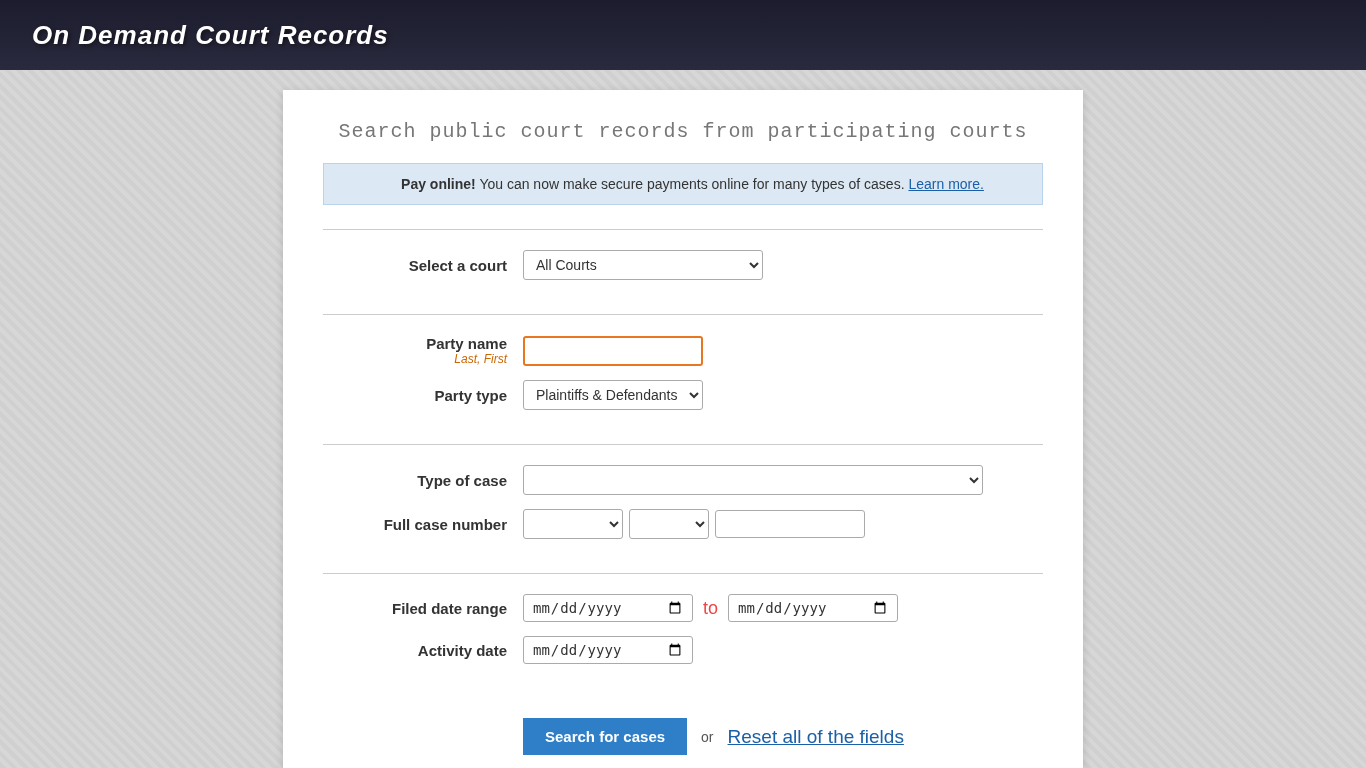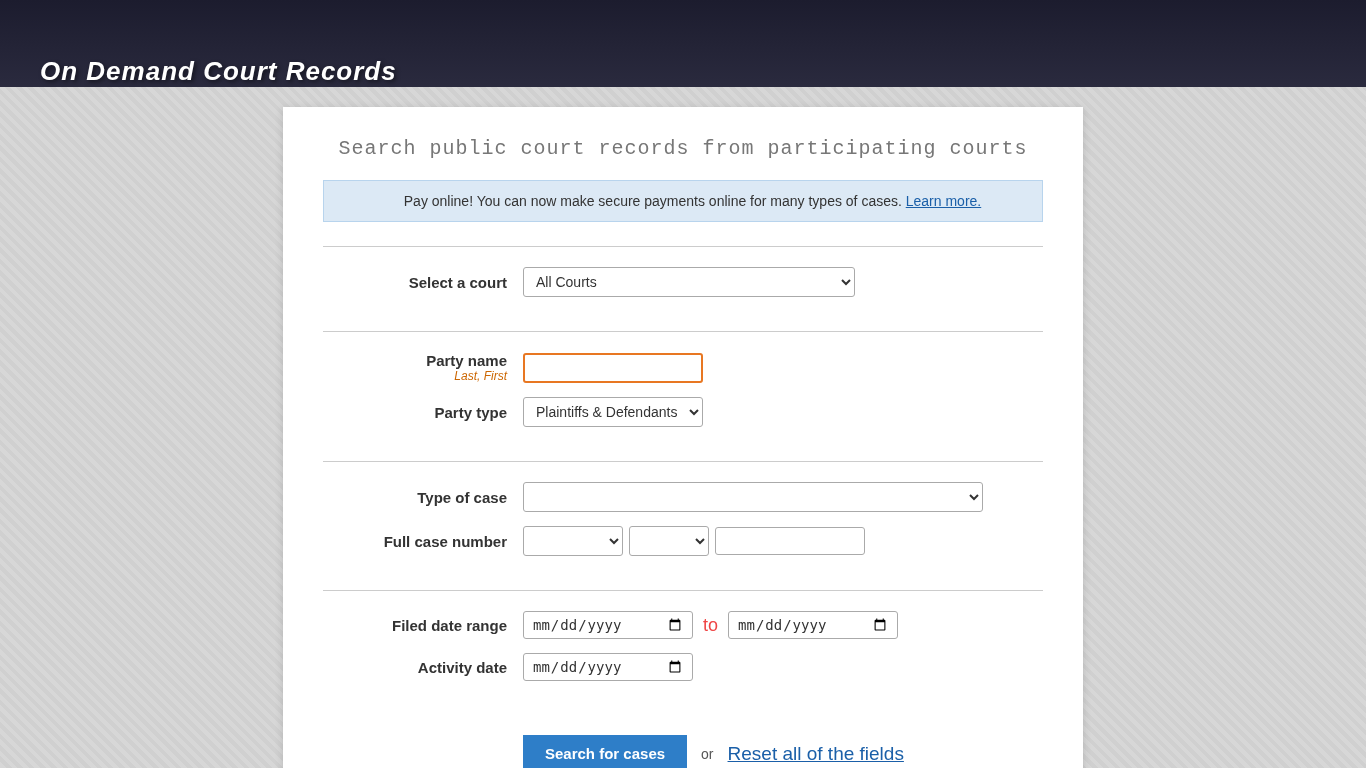--- a/index.html
+++ b/index.html
@@ -12,24 +12,24 @@
         transparent 4px,
         rgba(255,255,255,0.15) 4px,
         rgba(255,255,255,0.15) 8px
       );
       min-height: 768px;
     }
     
     nav {
       background-color: #1a1a2e;
       background: linear-gradient(180deg, #1c1c2e 0%, #2a2a3e 100%);
-      padding: 0 40px;
-      display: flex;
-      align-items: flex-end;
-      height: 87px;
+      padding: 0 32px;
+      display: flex;
+      align-items: center;
+      height: 70px;
     }
     .nav-brand {
       font-size: 26px;
       font-weight: 900;
       color: #ffffff;
       font-style: italic;
       text-shadow: 2px 2px 4px rgba(0,0,0,0.5);
       flex: 1;
       font-family: Impact, Arial Black, sans-serif;
       letter-spacing: 1px;
@@ -72,21 +72,21 @@
     
     .alert-banner {
       background-color: #dce9f5;
       border: 1px solid #b8d4ed;
       padding: 12px 20px;
       margin-bottom: 24px;
       font-size: 14px;
       color: #333;
       text-align: center;
     }
-    .alert-banner strong { font-weight: normal; margin-left: 19px; }
+    .alert-banner strong { font-weight: bold; margin-left: 19px; }
     .alert-banner a {
       color: #1a5fa8;
       text-decoration: underline;
       cursor: pointer;
     }
 
     
     .form-section {
       border-top: 1px solid #ccc;
       padding: 20px 0;
@@ -122,21 +122,21 @@
     }
     select.form-control {
       cursor: pointer;
     }
     input.party-name-input {
       width: 180px;
       border-color: #e87722;
       border-width: 2px;
     }
     select.court-select {
-      width: 332px;
+      width: 240px;
     }
     select.case-type-select {
       width: 460px;
     }
     .case-number-group {
       display: flex;
       gap: 6px;
       align-items: center;
     }
     select.case-num-part {

